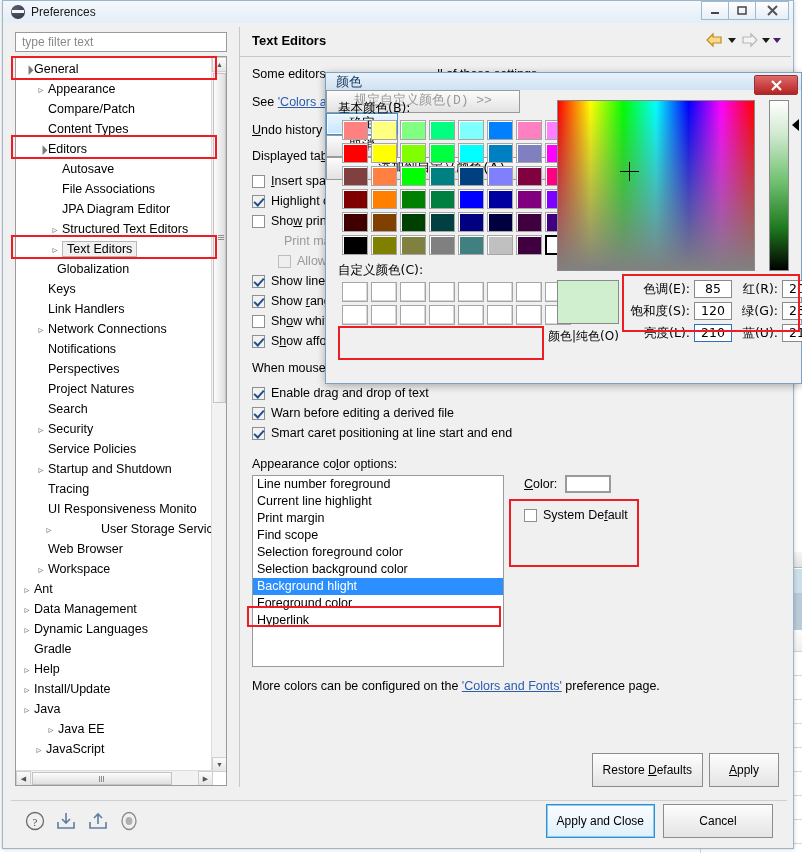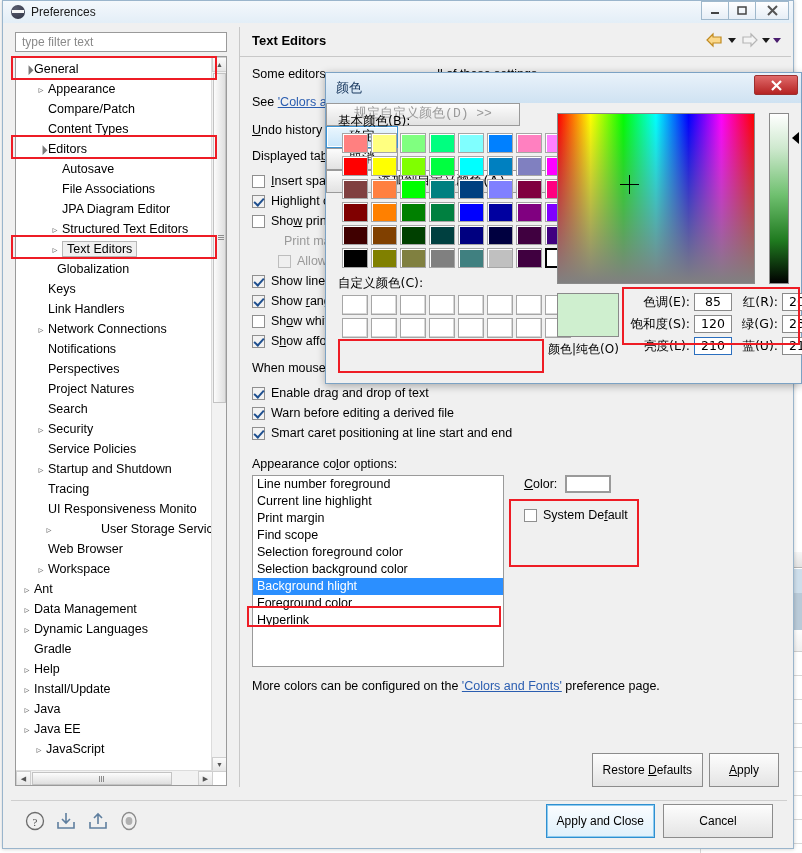--- a/index.html
+++ b/index.html
@@ -163,21 +163,21 @@
   .bb-right { margin-left:auto; display:flex; gap:8px; }
   .btn-default { border:1px solid #2f8fd0; box-shadow:0 0 0 1px #8ecbf0 inset;
     background: linear-gradient(#fbfdff,#dff0fb); }
 
   
   .color-dlg {
     position:absolute; left:325px; top:72px; width:477px; height:312px;
     background:#f0f0f0; border:1px solid #7ba2c4;
     box-shadow: 0 2px 8px rgba(0,0,0,.3);
   }
-  .cd-title { height:30px; background: linear-gradient(#e9f2fa,#cfe2f2);
+  .cd-title { height:17px; background: linear-gradient(#e9f2fa,#cfe2f2);
     display:flex; align-items:center; padding-left:10px; position:relative; }
   .cd-title-text { font-size:13px; color:#15355c; font-family:"DejaVu Sans", sans-serif; }
   .cd-close {
     position:absolute; right:3px; top:2px; width:44px; height:20px;
     background: linear-gradient(#e06a6a,#b52323); border:1px solid #9c3030; border-radius:2px;
     color:#fff; font-size:13px; font-weight:bold;
     display:flex; align-items:center; justify-content:center;
   }
   .cd-body { position:relative; height:283px; }
   .cd-lbl { position:absolute; font-size:12.5px; color:#000; font-family:"DejaVu Sans", sans-serif; }
@@ -406,21 +406,21 @@
             <span>Help</span>
           </div>
           <div class="tree-item" style="padding-left: 4px;">
             <span class="tw closed"></span>
             <span>Install/Update</span>
           </div>
           <div class="tree-item" style="padding-left: 4px;">
             <span class="tw closed"></span>
             <span>Java</span>
           </div>
-          <div class="tree-item" style="padding-left: 4px;">
+          <div class="tree-item" style="padding-left: 4px; margin-left: 24px;">
             <span class="tw closed"></span>
             <span>Java EE</span>
           </div>
           <div class="tree-item" style="padding-left: 16px;">
             <span class="tw closed"></span>
             <span>JavaScript</span>
           </div>
         </div>
 
       <div class="tree-scroll-v">

